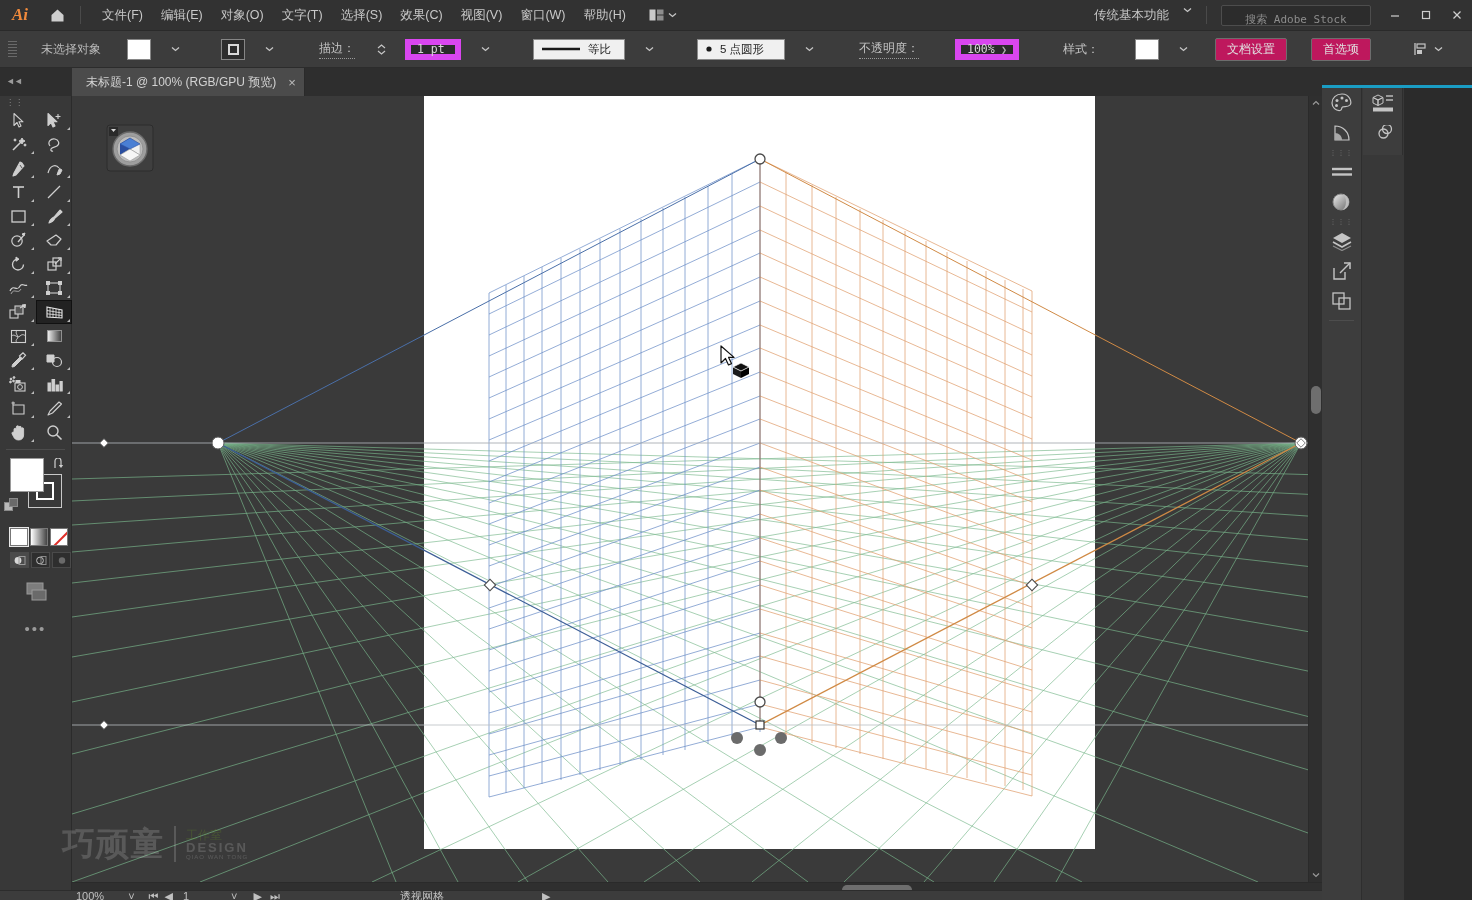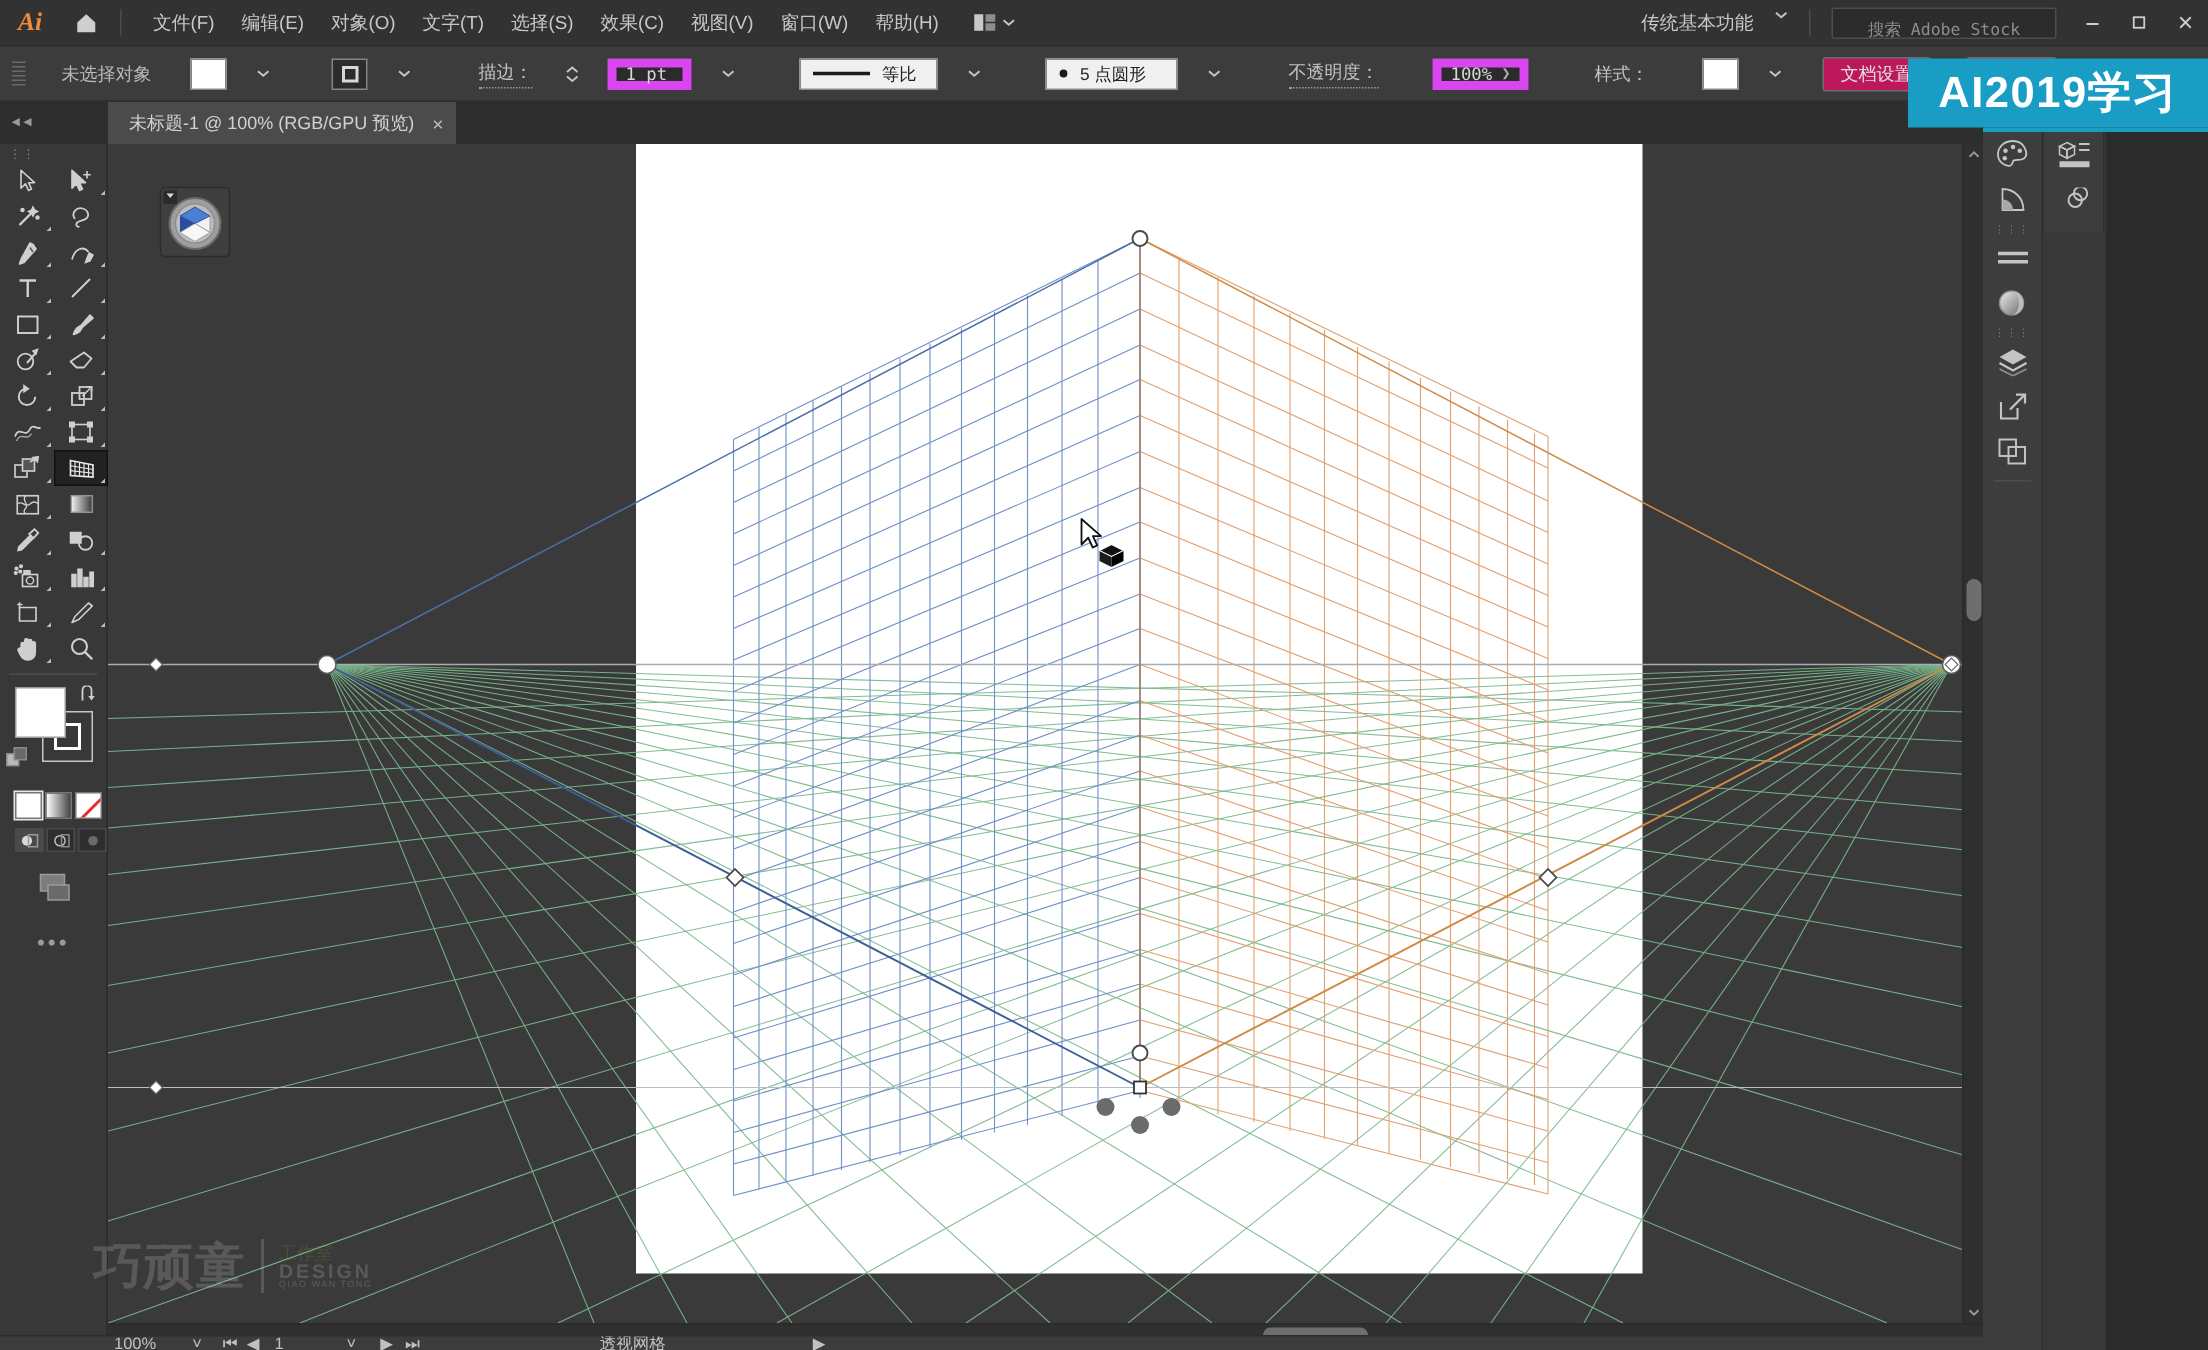--- a/index.html
+++ b/index.html
@@ -1030,21 +1030,20 @@
       <div class="ricon">
         <svg width="20" height="19" viewBox="0 0 20 19">
           <rect x="1" y="1" width="11" height="11" fill="none" stroke-width="1.3"></rect>
           <rect x="7" y="6" width="11" height="11" fill="none" stroke-width="1.3"></rect>
         </svg>
       </div>
       <div class="rsep"></div>
     </div>
   </div>
 
-  <div class="wm-ai">AI2019学习</div>
 
   <div class="wm-studio">
     <div class="wm-cn">巧顽童</div>
     <div class="wm-bar"></div>
     <div class="wm-right">
       <div class="wm-r1">工作室</div>
       <div class="wm-r2">DESIGN</div>
       <div class="wm-r3">QIAO WAN TONG</div>
     </div>
   </div>

